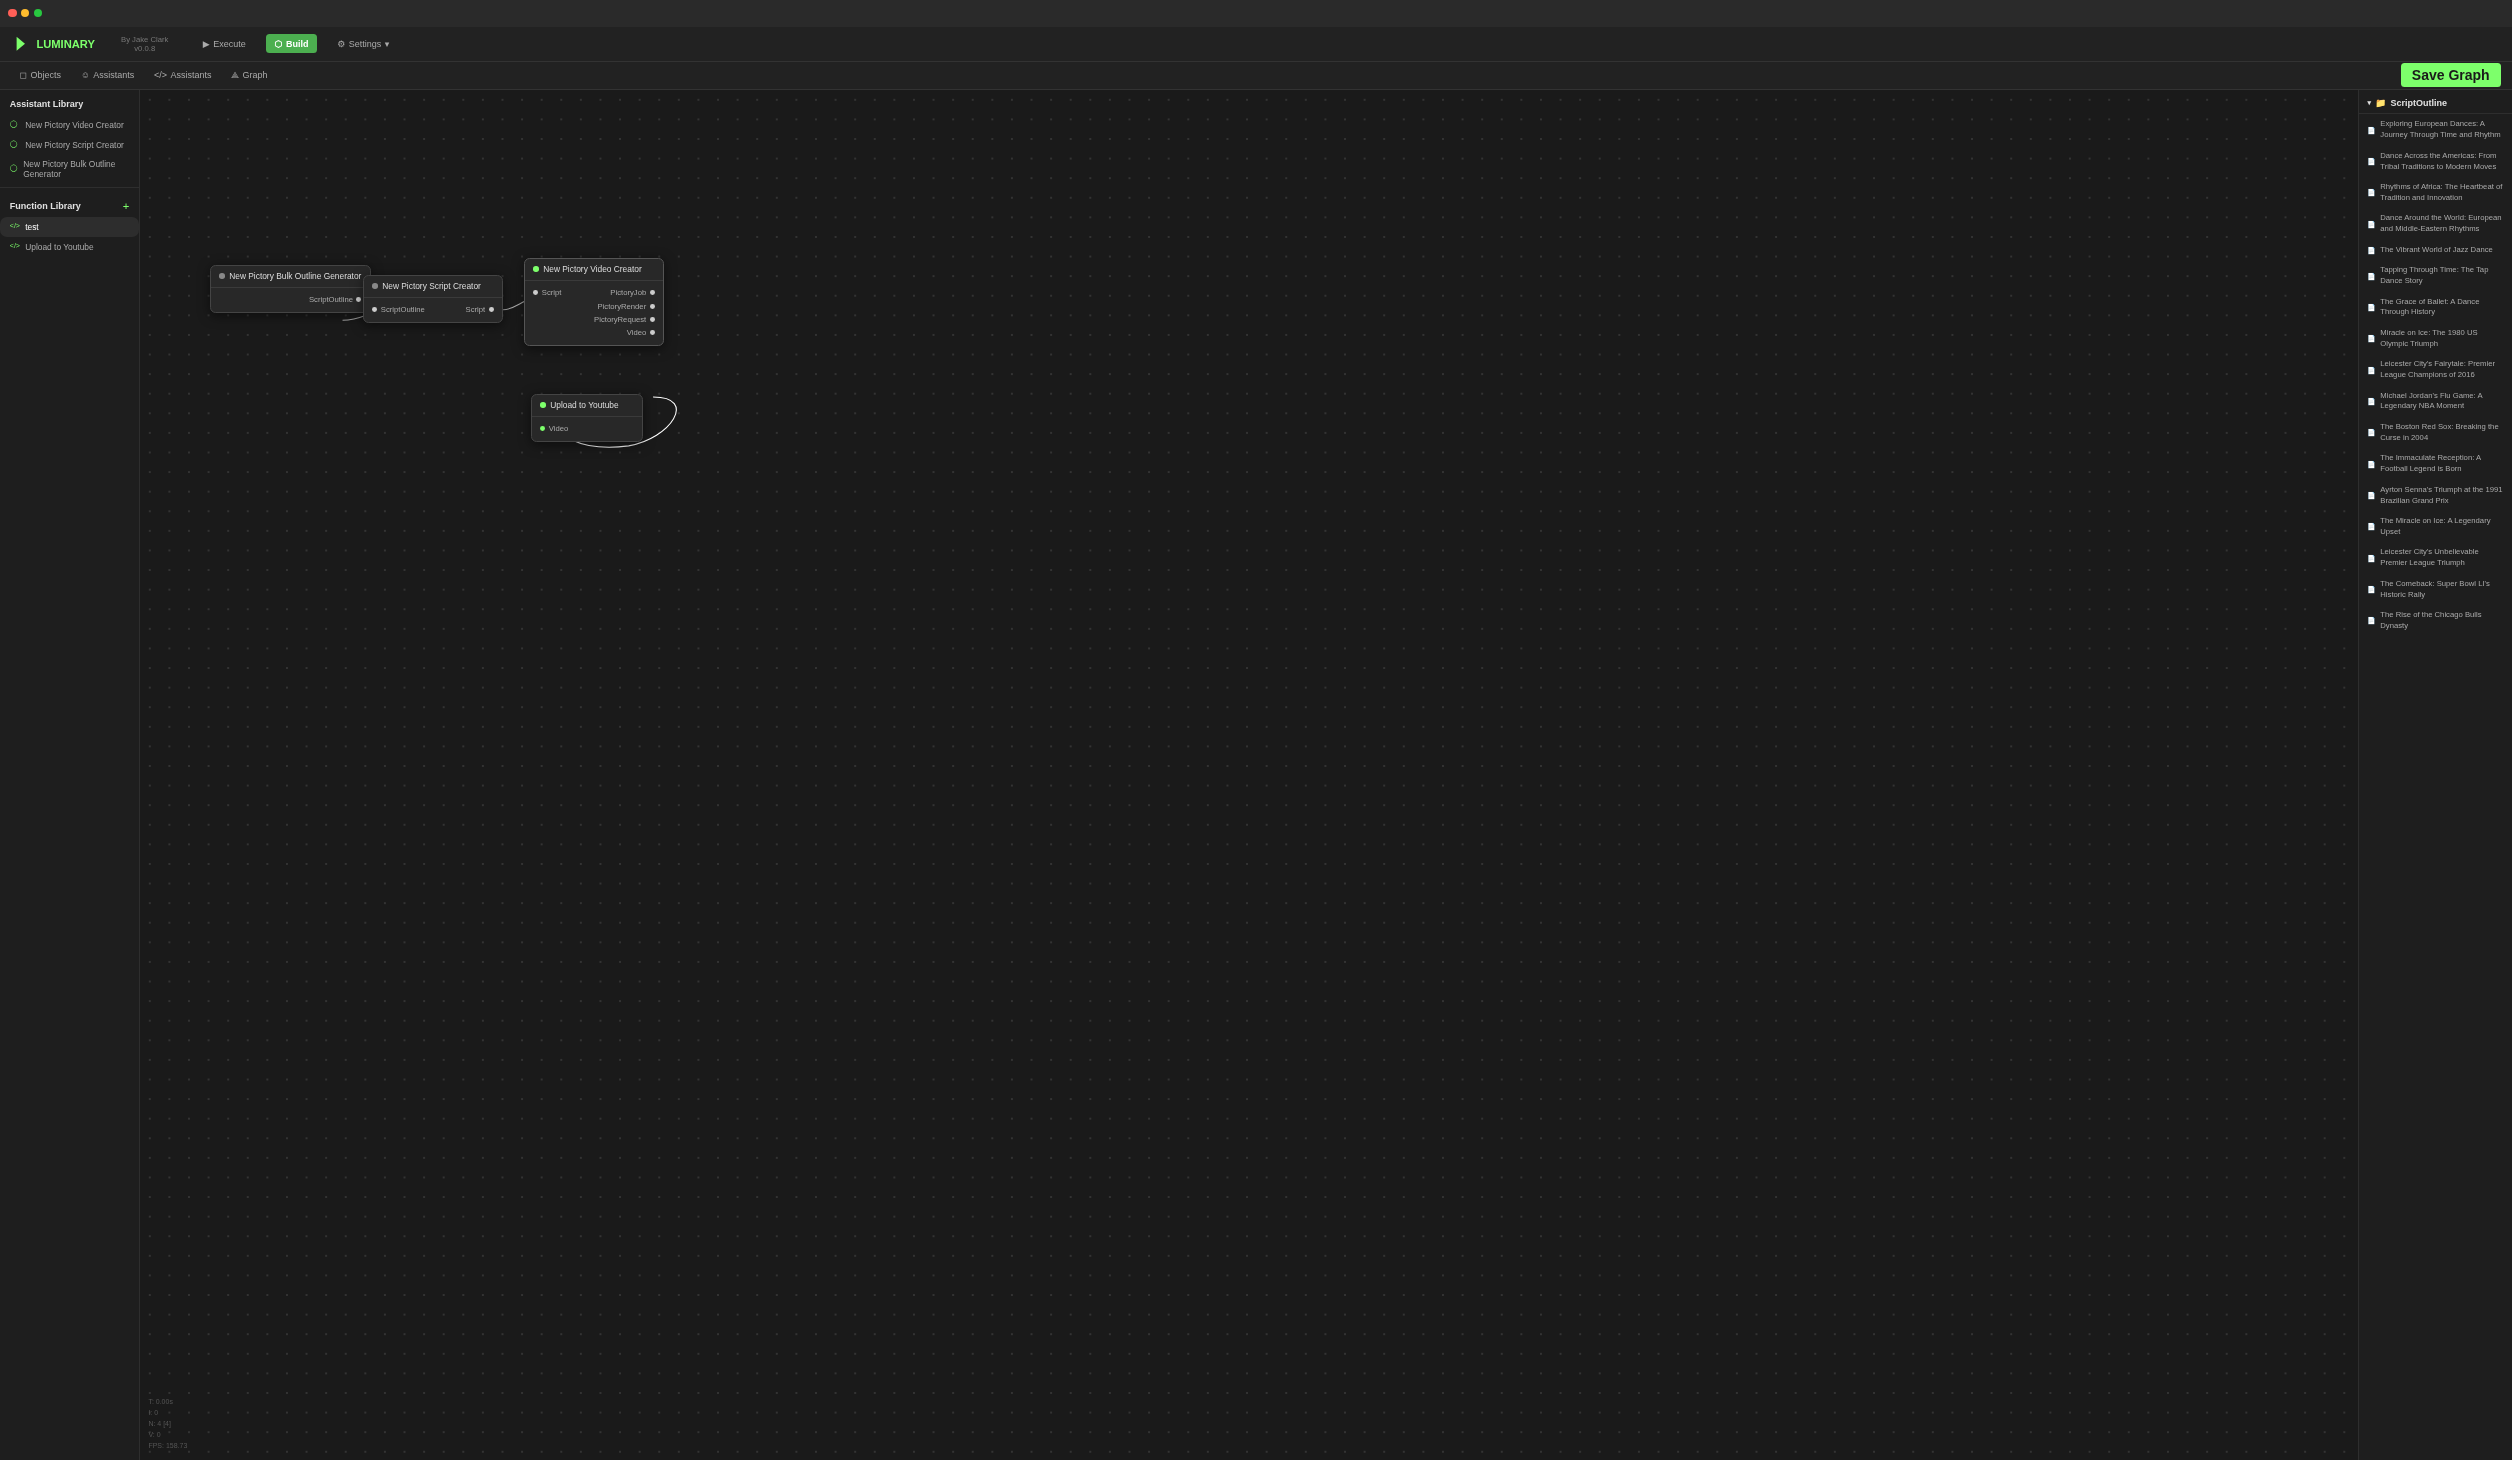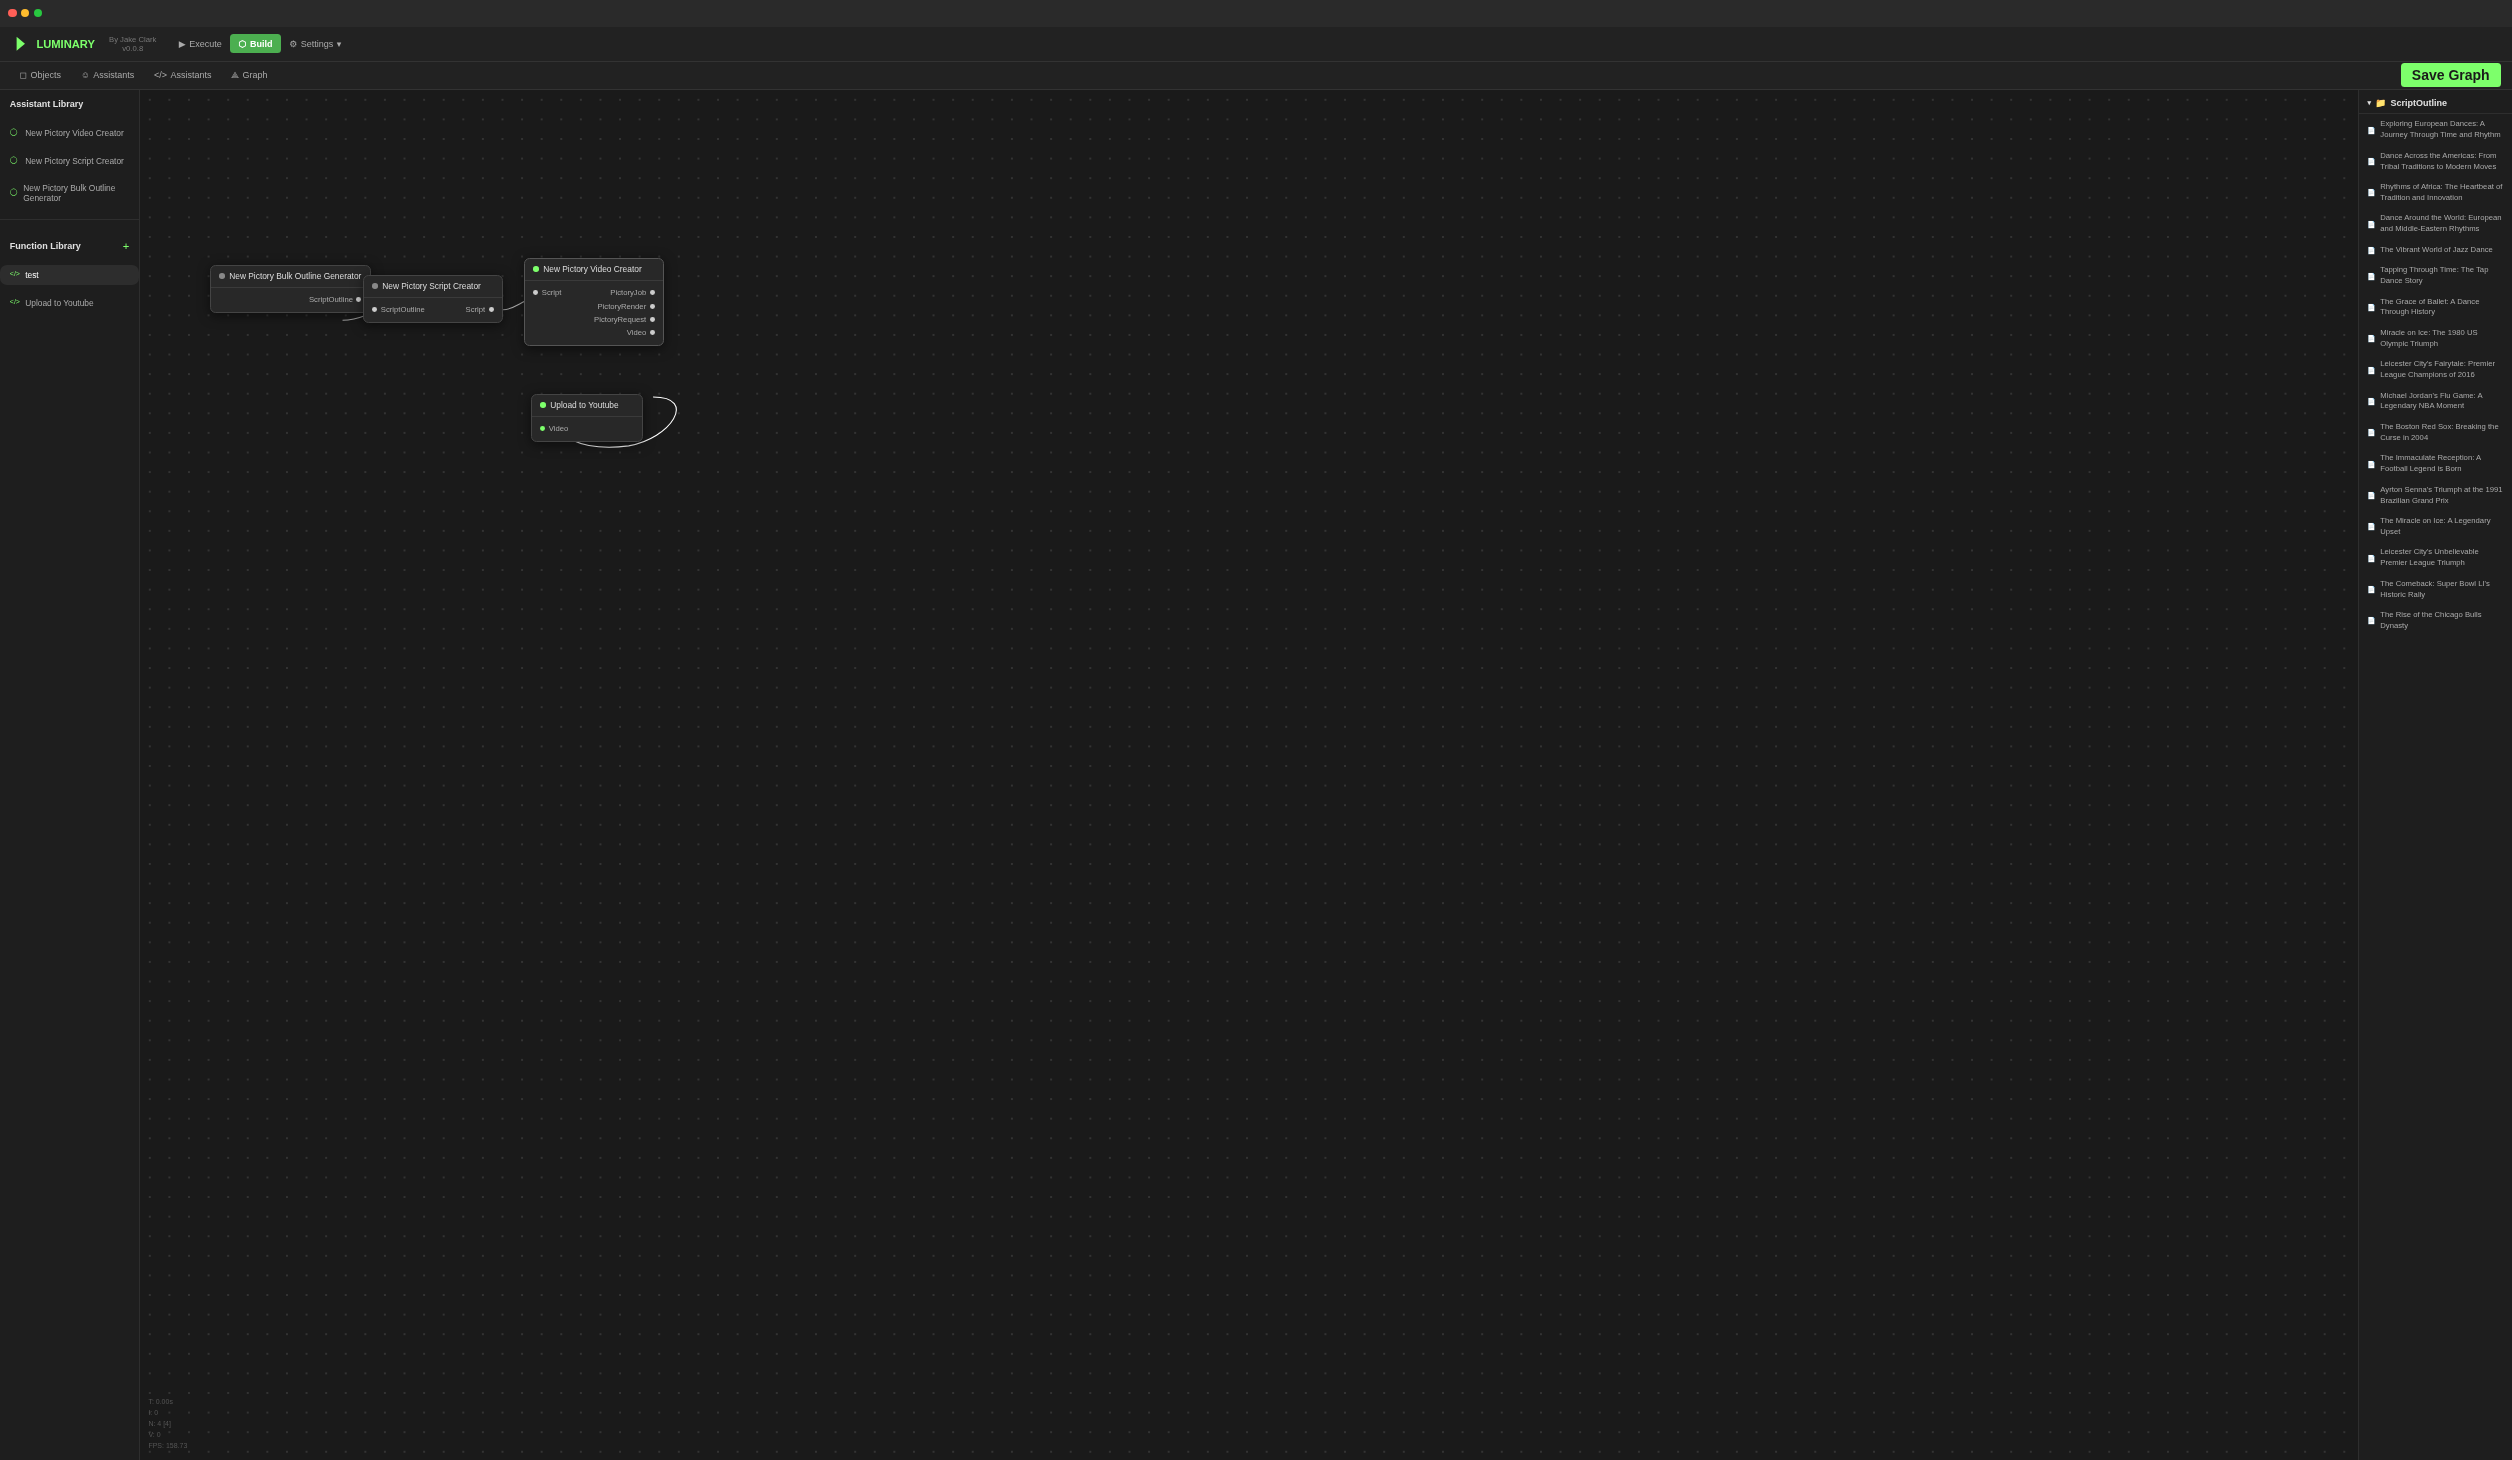--- a/index.html
+++ b/index.html
@@ -21,21 +21,21 @@
     .tl-min { background: #febc2e; }
     .tl-max { background: #28c840; }
 
     
     .topnav {
       background: #222;
       height: 35px;
       display: flex;
       align-items: center;
       padding: 0 11.2px;
-      gap: 0;
+      gap: 12px;
       border-bottom: 0.7px solid #333;
     }
     .logo {
       display: flex;
       align-items: center;
       gap: 5.6px;
       color: #7dff6b;
       font-weight: bold;
       font-size: 11.2px;
       margin-right: 14px;
@@ -106,21 +106,20 @@
 
     
     .sidebar {
       width: 140px;
       background: #1e1e1e;
       border-right: 0.7px solid #2e2e2e;
       display: flex;
       flex-direction: column;
       overflow-y: auto;
       flex-shrink: 0;
-      gap: 8px;
     }
     .sidebar-section-title {
       font-size: 9px;
       font-weight: 600;
       color: #e0e0e0;
       padding: 9.8px 9.8px 5.6px;
     }
     .sidebar-item {
       display: flex;
       align-items: center;

